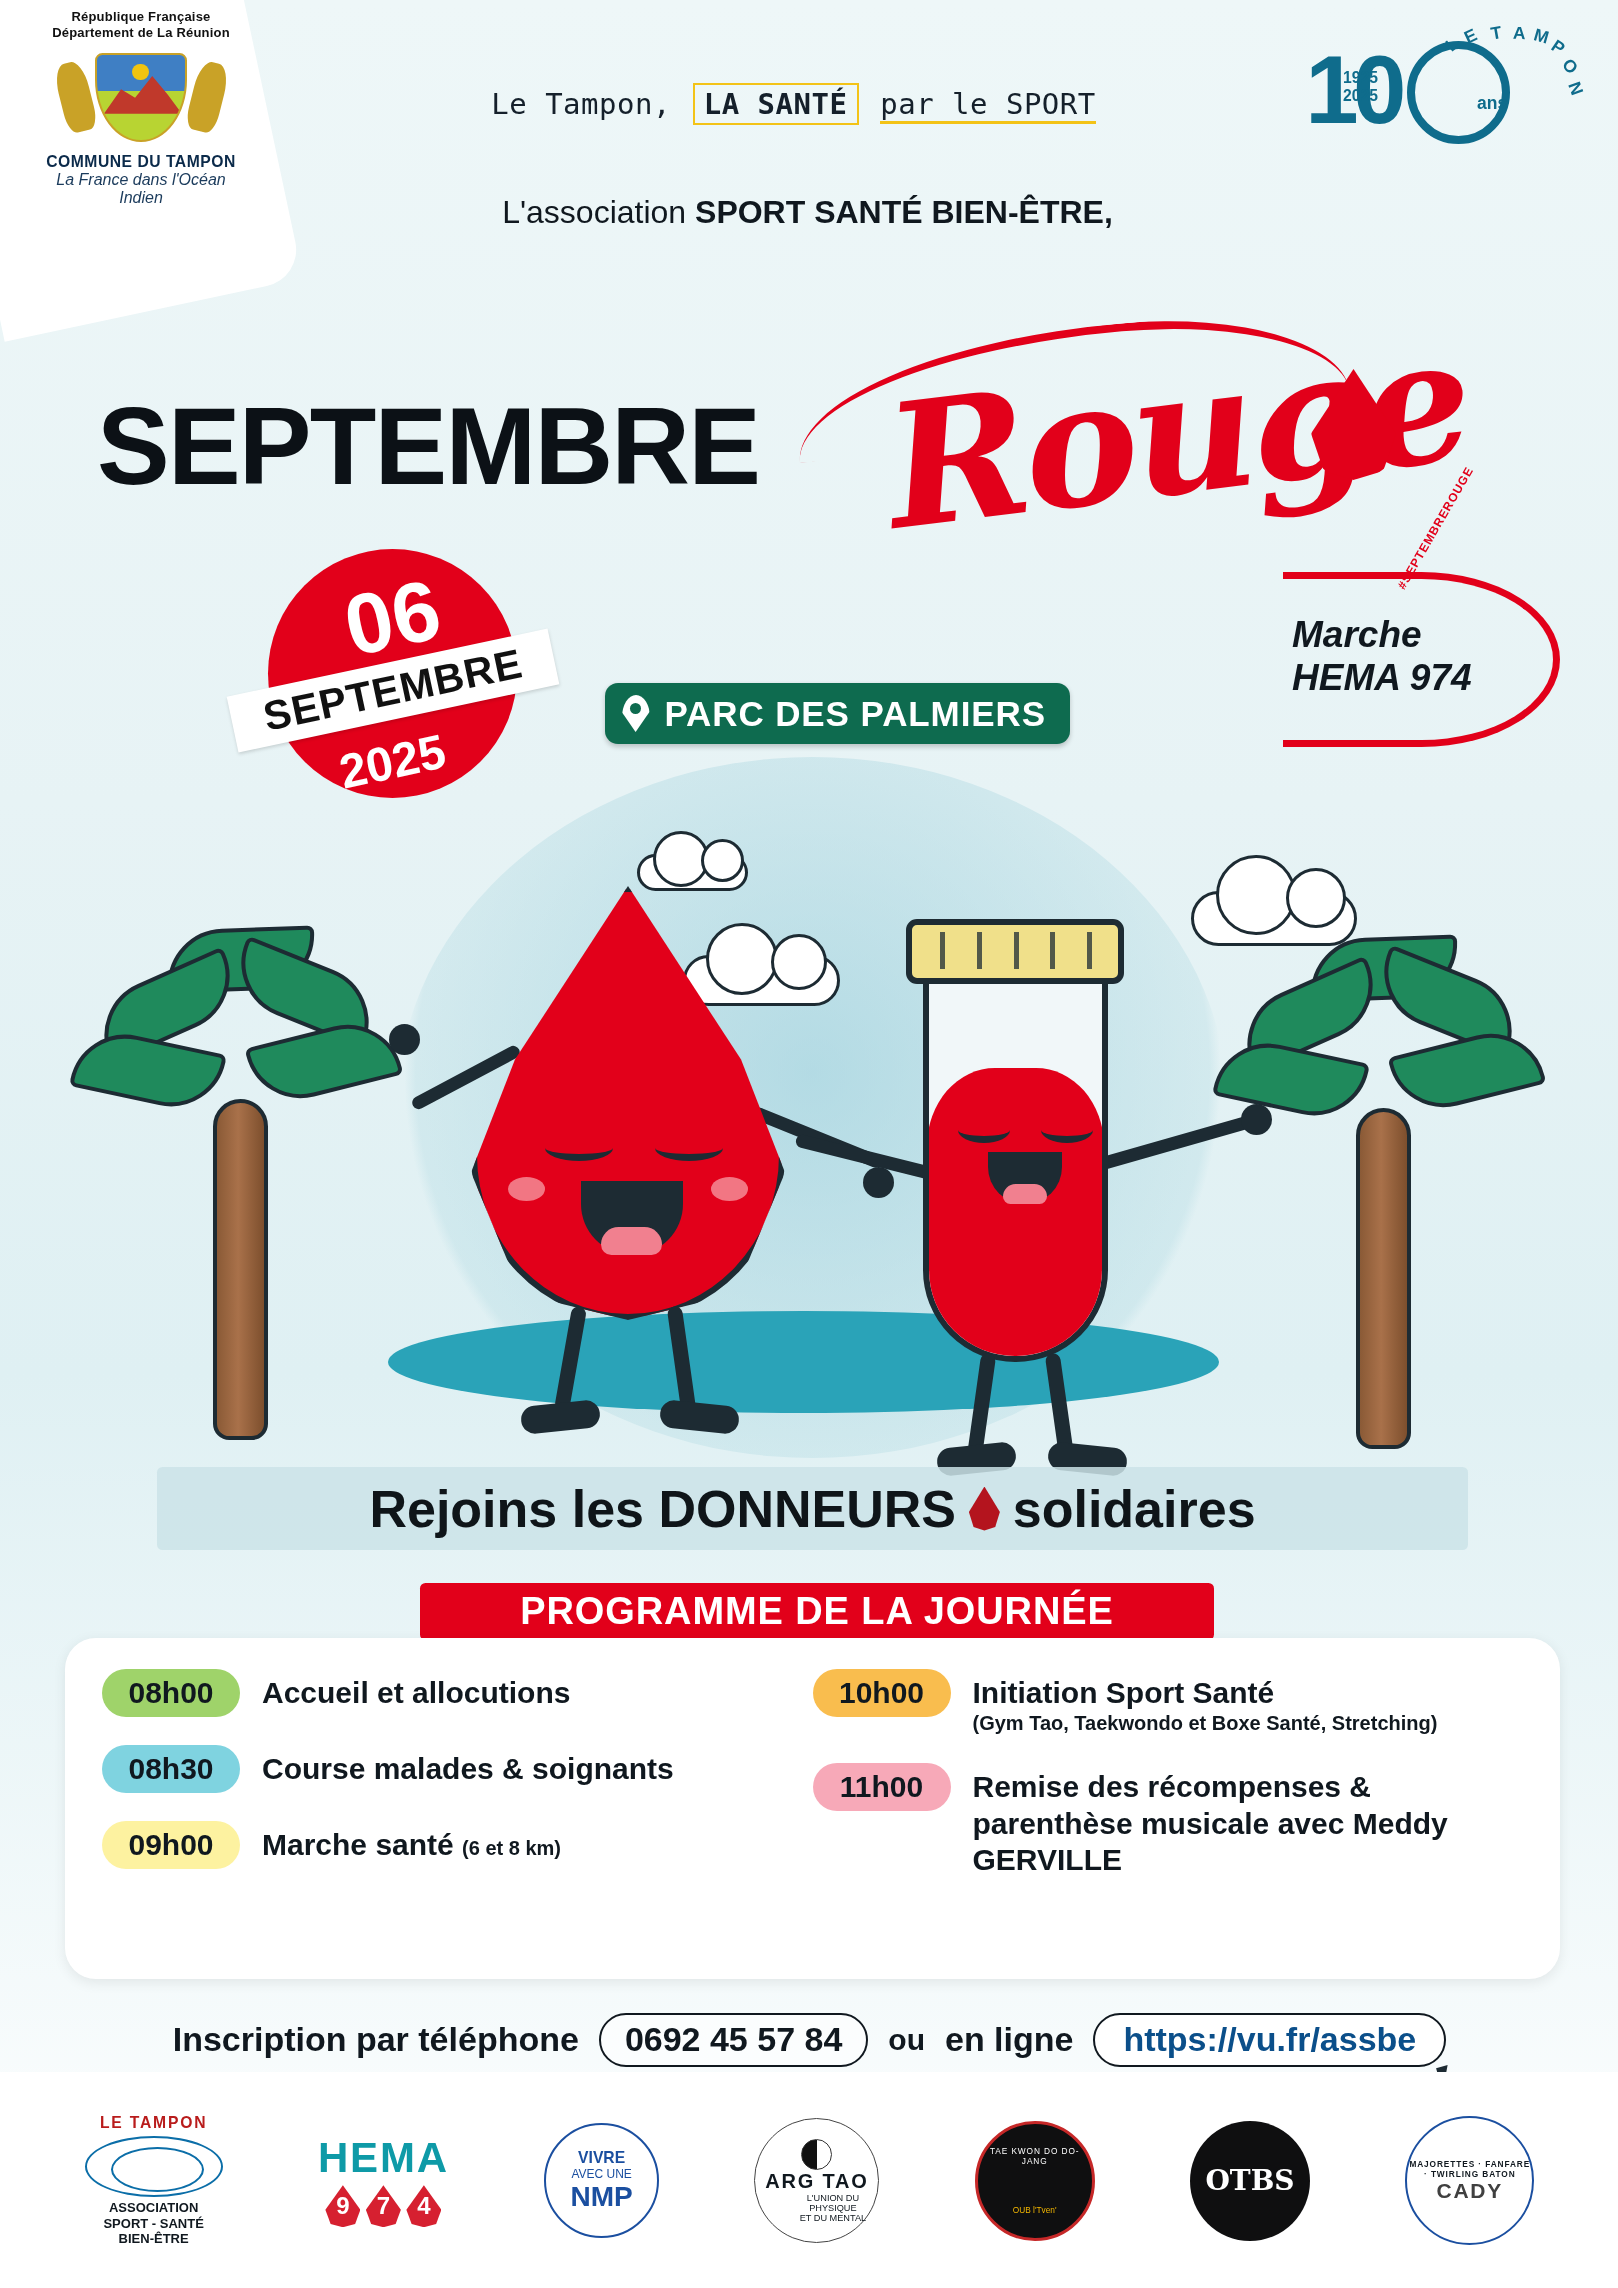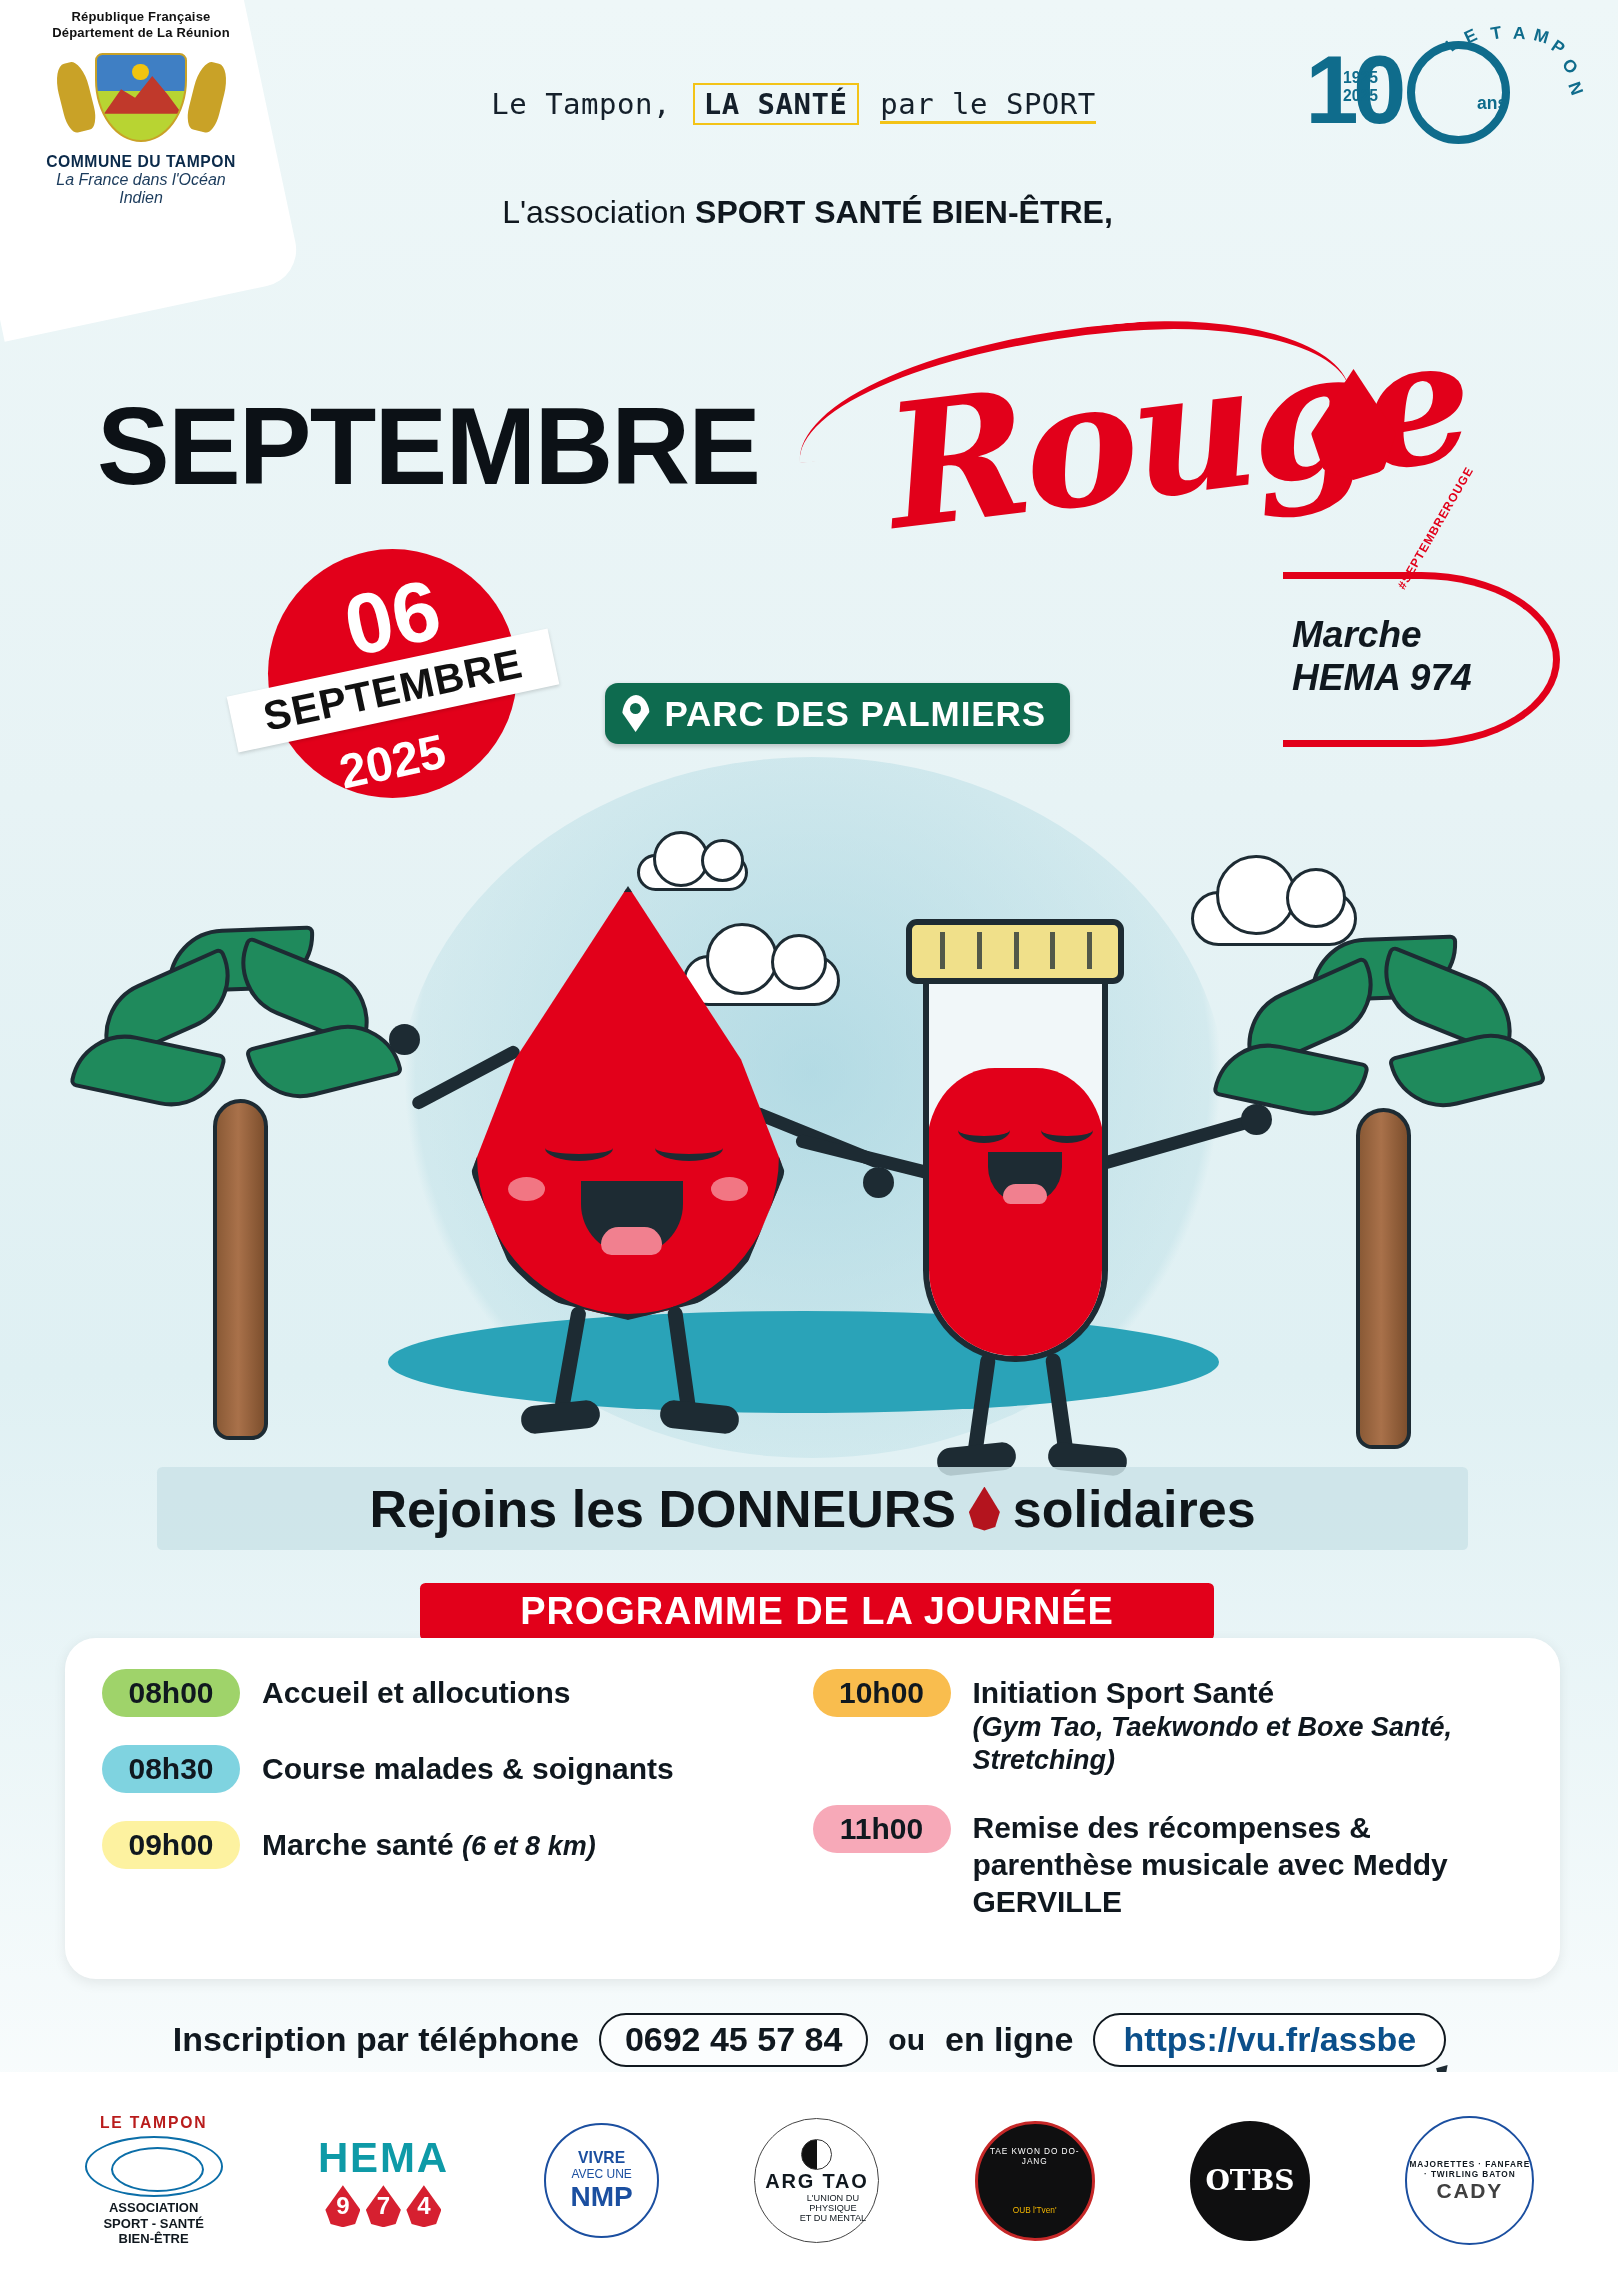--- a/index.html
+++ b/index.html
@@ -294,21 +294,21 @@
     flex: 0 0 auto; min-width: 138px; height: 48px; border-radius: 24px;
     display: flex; align-items: center; justify-content: center;
     font-size: 30px; font-weight: bold; color: #10181f;
   }
   .t-green { background: #9fd36a; }
   .t-cyan { background: #7fd3e0; }
   .t-yellow { background: #fdf2a0; }
   .t-orange { background: #f9bd4e; }
   .t-pink { background: #f7a9b8; }
   .prog-text { margin-left: 22px; font-size: 30px; font-weight: bold; color: #10181f; line-height: 1.22; padding-top: 5.5px; }
-  .prog-text .it { font-style: italic; font-size: 27px; }
+  .prog-text .it { font-size: 20px; }
 
   
   .insc {
     position: absolute; left: 0; top: 1998px; width: 1619px; height: 83px;
     display: flex; align-items: center; justify-content: center; gap: 20px;
   }
   .insc .lbl { font-size: 34px; font-weight: bold; color: #10181f; }
   .insc .pillwhite {
     padding: 5.5px 24px; border: 2.8px solid #10181f; border-radius: 28px;
     font-size: 34px; font-weight: bold; color: #10181f; background: rgba(255,255,255,.55);

